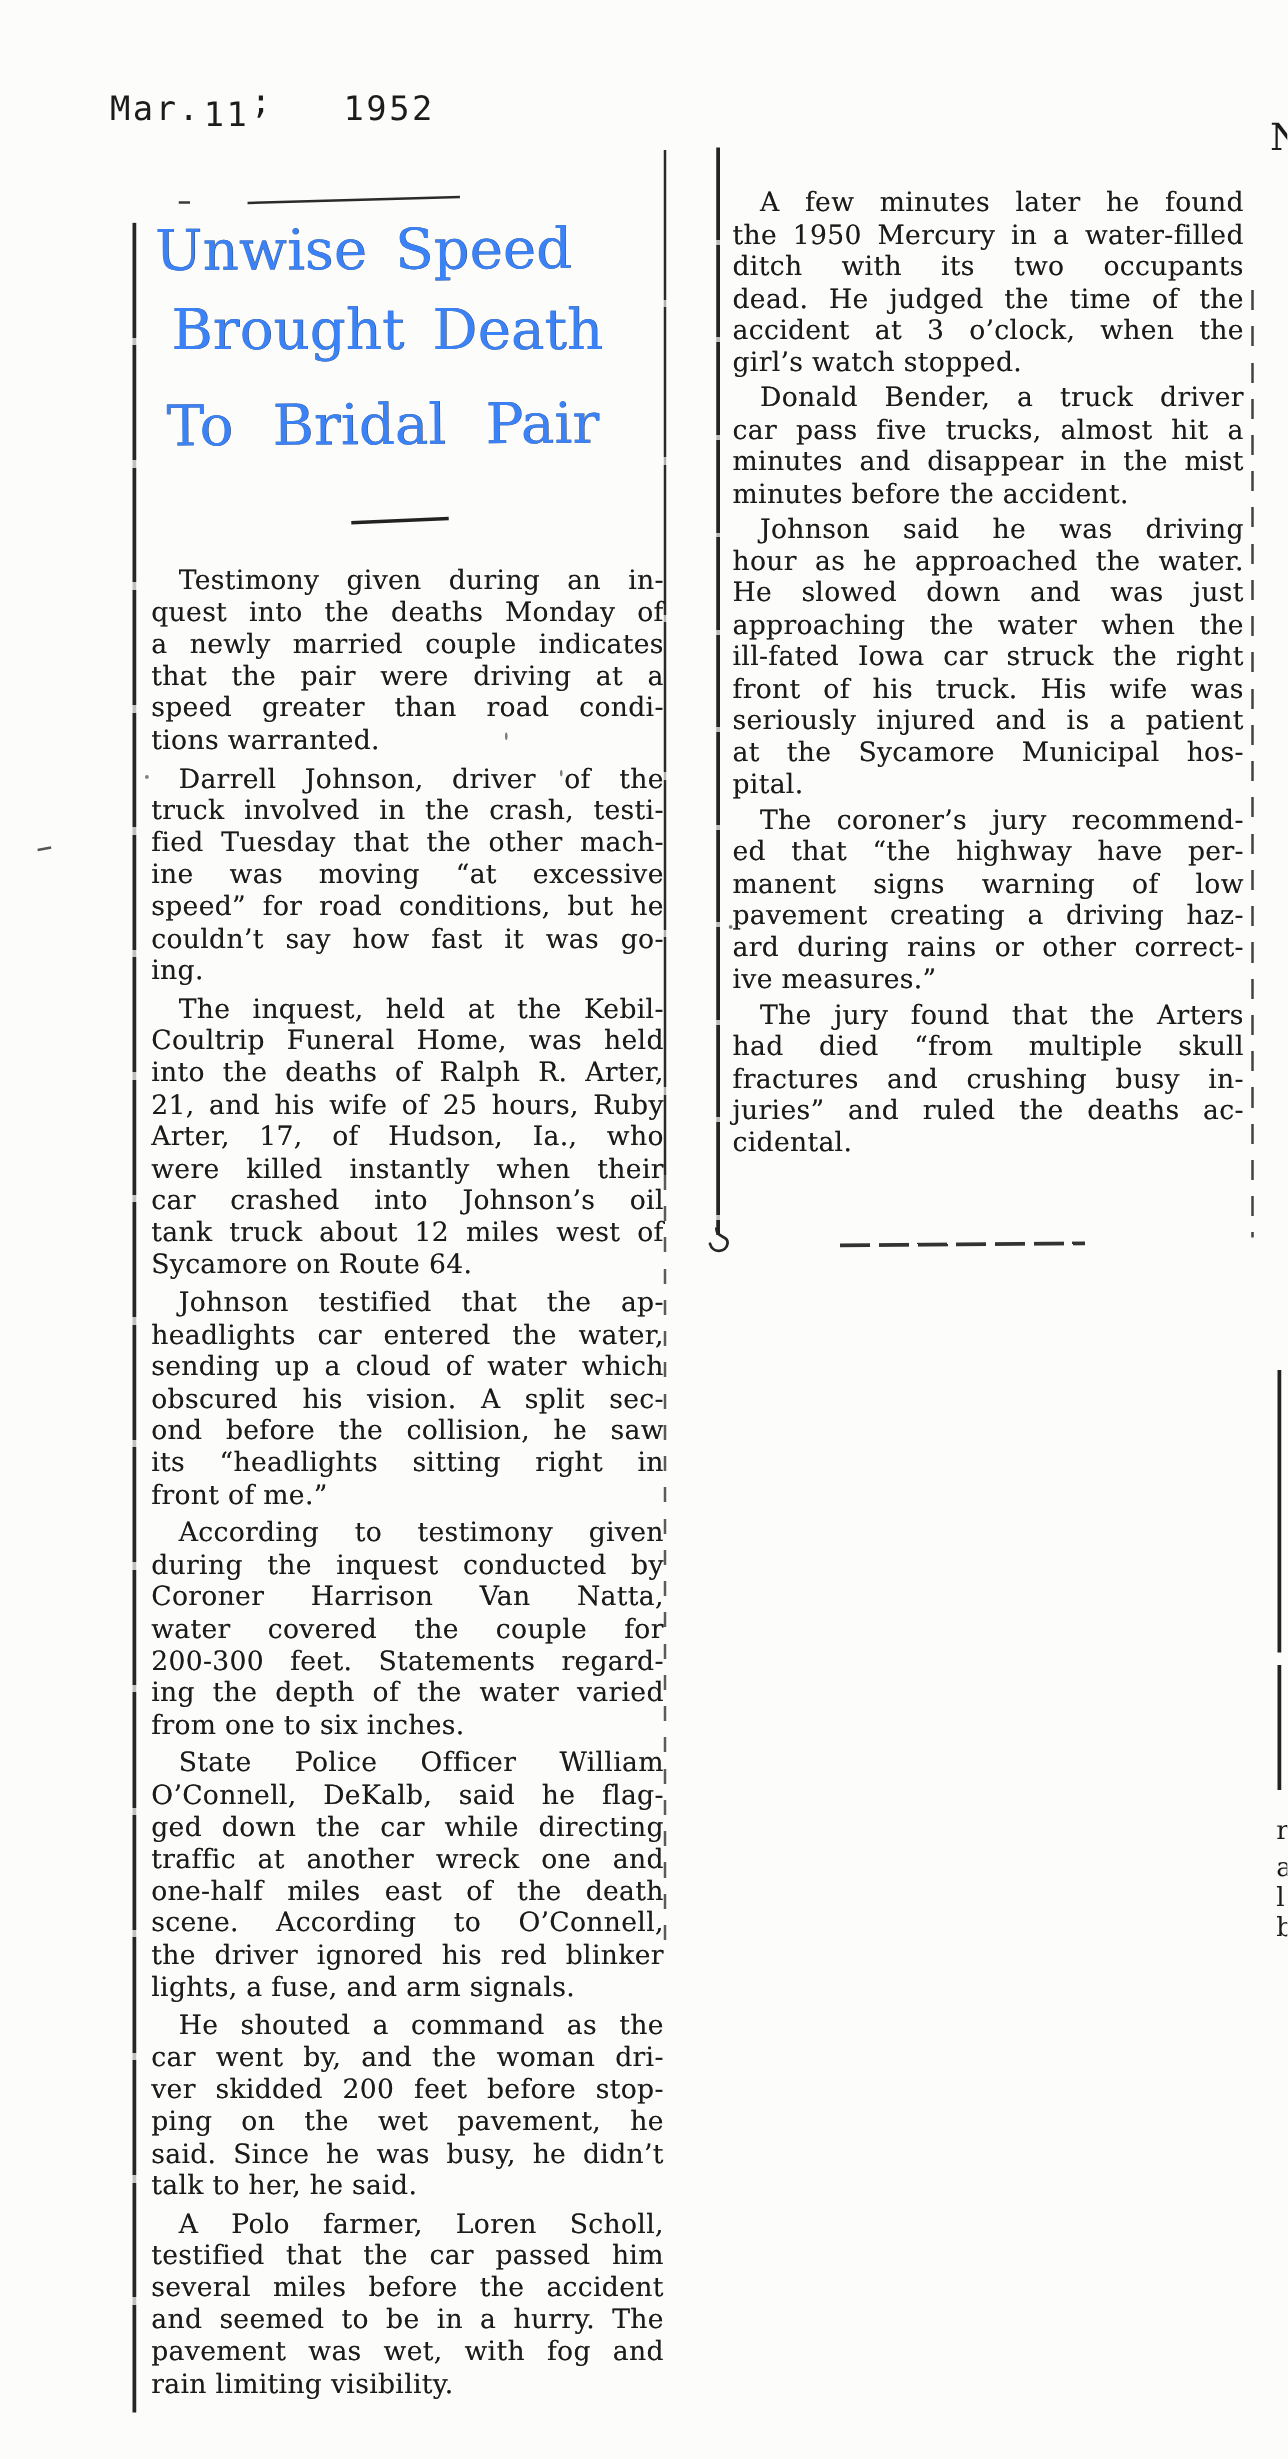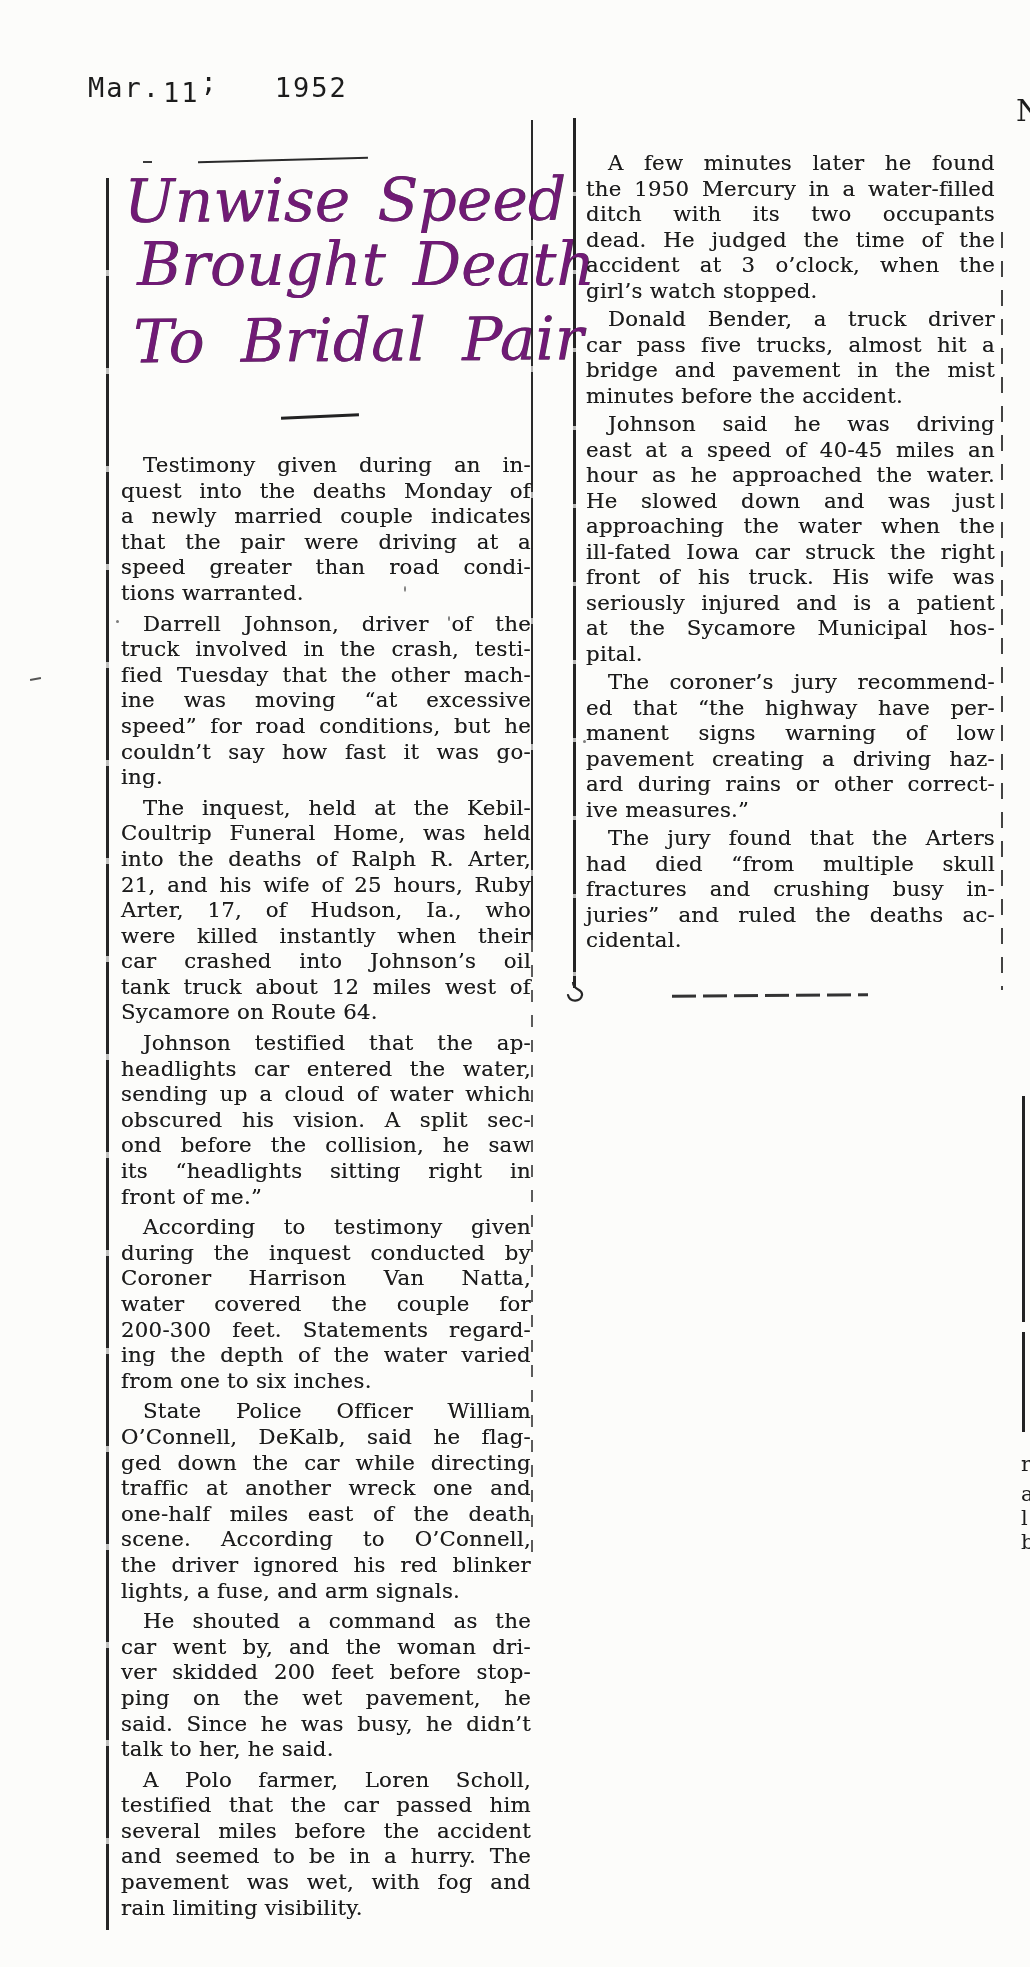--- a/index.html
+++ b/index.html
@@ -20,22 +20,22 @@
     font-size:27px;color:#1c1c1c;letter-spacing:2px;
     white-space:nowrap;
   }
   .date .day{position:relative;top:5px;margin-left:2px;}
   .date .punct{position:relative;top:-6px;margin-left:1px;}
   .date .year{margin-left:56px;}
 
   
   .headline{
     position:absolute;left:122px;top:174px;width:420px;
-    font-style:italic;font-size:60px;line-height:52px;
-    color:#701a75;
+    font-size:45px;line-height:52px;
+    color:#3b82f6;
     text-shadow:0.4px 0 0 rgba(20,20,20,.8);
     white-space:nowrap;
   }
   .headline .h1{margin-left:2px;word-spacing:8px;transform:rotate(-0.3deg);}
   .headline .h2{margin-top:12px;margin-left:15px;word-spacing:8px;}
   .headline .h3{margin-top:24px;margin-left:11px;word-spacing:17px;transform:rotate(-0.4deg);}
 
   
   .mark{position:absolute;background:#262626;}
   .overline{left:198px;top:159px;width:170px;height:2px;transform:rotate(-1.6deg);background:#2b2b2b;}
@@ -218,26 +218,25 @@
         <div class="line">A few minutes later he found</div>
         <div class="line">the 1950 Mercury in a water-filled</div>
         <div class="line">ditch with its two occupants</div>
         <div class="line">dead. He judged the time of the</div>
         <div class="line">accident at 3 o’clock, when the</div>
         <div class="line lastline">girl’s watch stopped.</div>
       </div>
       <div class="para">
         <div class="line">Donald Bender, a truck driver</div>
         <div class="line">car pass five trucks, almost hit a</div>
-        <div class="line">bridge and pavement in the mist</div>
+        <div class="line">minutes and disappear in the mist</div>
         <div class="line lastline">minutes before the accident.</div>
       </div>
       <div class="para">
         <div class="line">Johnson said he was driving</div>
-        <div class="line">east at a speed of 40-45 miles an</div>
         <div class="line">hour as he approached the water.</div>
         <div class="line">He slowed down and was just</div>
         <div class="line">approaching the water when the</div>
         <div class="line">ill-fated Iowa car struck the right</div>
         <div class="line">front of his truck. His wife was</div>
         <div class="line">seriously injured and is a patient</div>
         <div class="line">at the Sycamore Municipal hos-</div>
         <div class="line lastline">pital.</div>
       </div>
       <div class="para">

